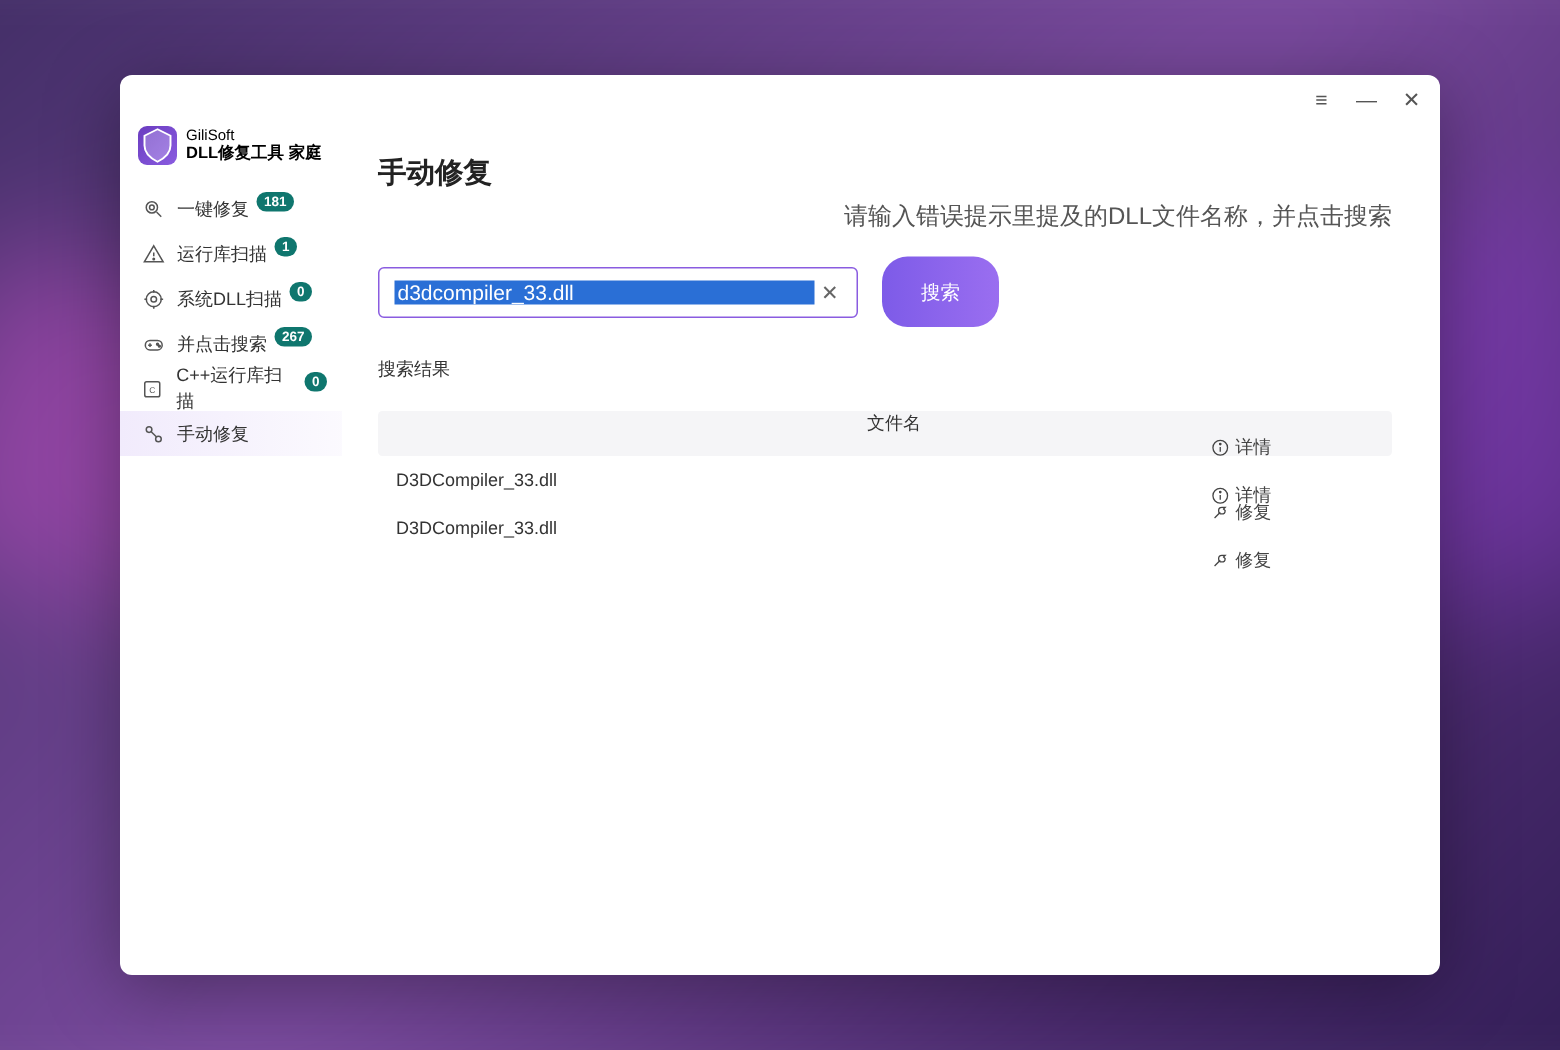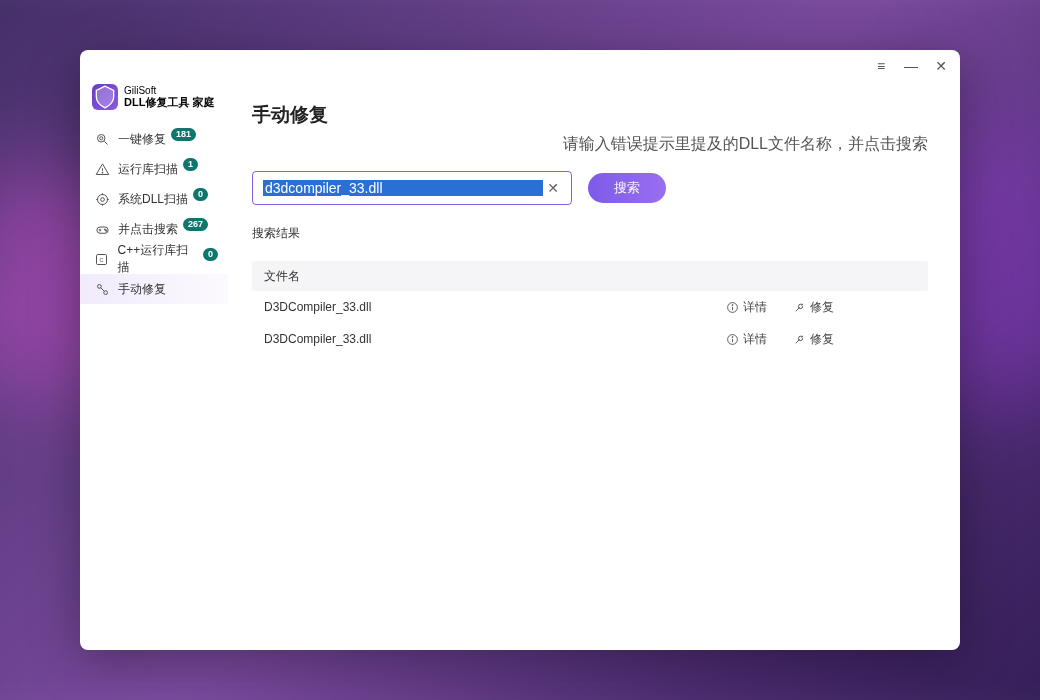--- a/index.html
+++ b/index.html
@@ -25,29 +25,29 @@
 .nav-item .nicon svg { width:15px; height:15px; stroke:#555; fill:none; stroke-width:1.6; }
 .badge { background:#0f766e; color:#fff; font-size:9px; line-height:1; padding:2px 5px; border-radius:8px; font-weight:600; position:relative; top:-5px; margin-left:-3px;}
 .main { flex:1; padding: 20px 32px 0 24px; display:flex; flex-direction:column; }
 .main h1 { font-size:19px; font-weight:600; color:#222; margin-bottom:6px; }
 .subtitle { font-size:16px; color:#555; margin-bottom:16px;text-align:right; }
 .search-row { display:flex; align-items:center; gap:16px; margin-bottom:20px; }
 .search-box { flex:0 0 320px; height:34px; border:1px solid #8a5ce0; border-radius:4px; display:flex; align-items:center; padding:0 8px 0 10px; }
 .search-box input { flex:1; border:none; outline:none; font-size:14px; color:#2a6fd6; background:transparent; }
 .search-box input::selection { background:#2a6fd6; color:#fff; }
 .clear-x { color:#666; cursor:pointer; padding:0 4px; font-size:14px; }
-.search-btn { background:linear-gradient(90deg,#7d5be8,#9a6ef0); color:#fff; border:none; border-radius:17px; height:30px; padding:0 26px; font-size:13px; cursor:pointer; }
+.search-btn { background:linear-gradient(90deg,#7d5be8,#9a6ef0); color:#fff; border:none; border-radius:17px; height:47px; padding:0 26px; font-size:13px; cursor:pointer; }
 .results-label { font-size:12px; color:#333; margin-bottom:19px; }
 .table { border:none; }
-.thead { display:flex; background:#f5f5f7; height:30px; align-items:center; font-size:12px; color:#333; border-radius:3px; }
+.thead { display:flex; background:#f5f5f7; height:30px; align-items:center; font-size:12px; color:#333; border-radius:3px;flex-direction:column; }
 .col-file { flex:1; padding-left:12px; }
 .col-op { width:210px; padding-left:12px; }
 .trow { display:flex; align-items:center; height:32px; font-size:12px; color:#333; }
 .trow .col-file { padding-left:12px; }
-.trow .col-op { display:flex; align-items:center; gap:26px; padding-left:8px;}
+.trow .col-op { display:flex; align-items:center; gap:26px; padding-left:8px;flex-direction:column;}
 .op-link { display:flex; align-items:center; gap:4px; color:#444; cursor:pointer; font-size:12px;}
 .op-link svg { width:13px; height:13px; stroke:#444; fill:none; stroke-width:1.6; }
 </style>
 </head>
 <body>
 
 <div class="bg"></div>
 
 <div class="app-window">
 

